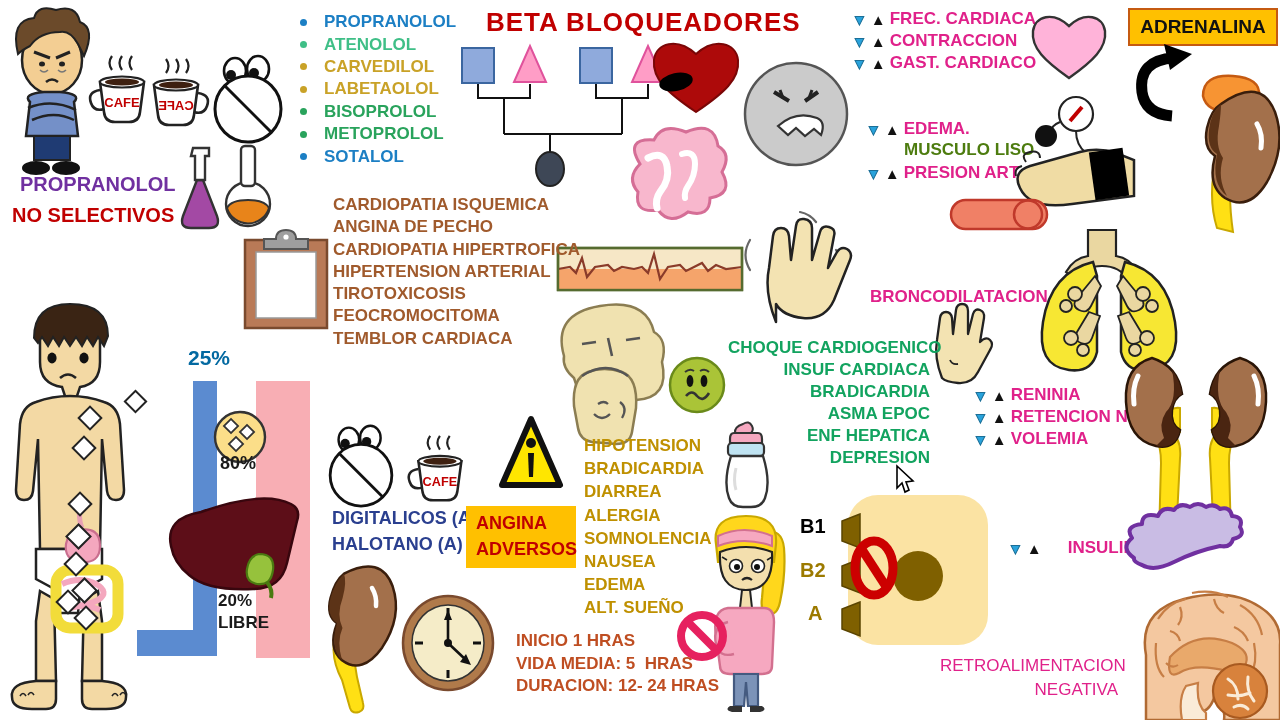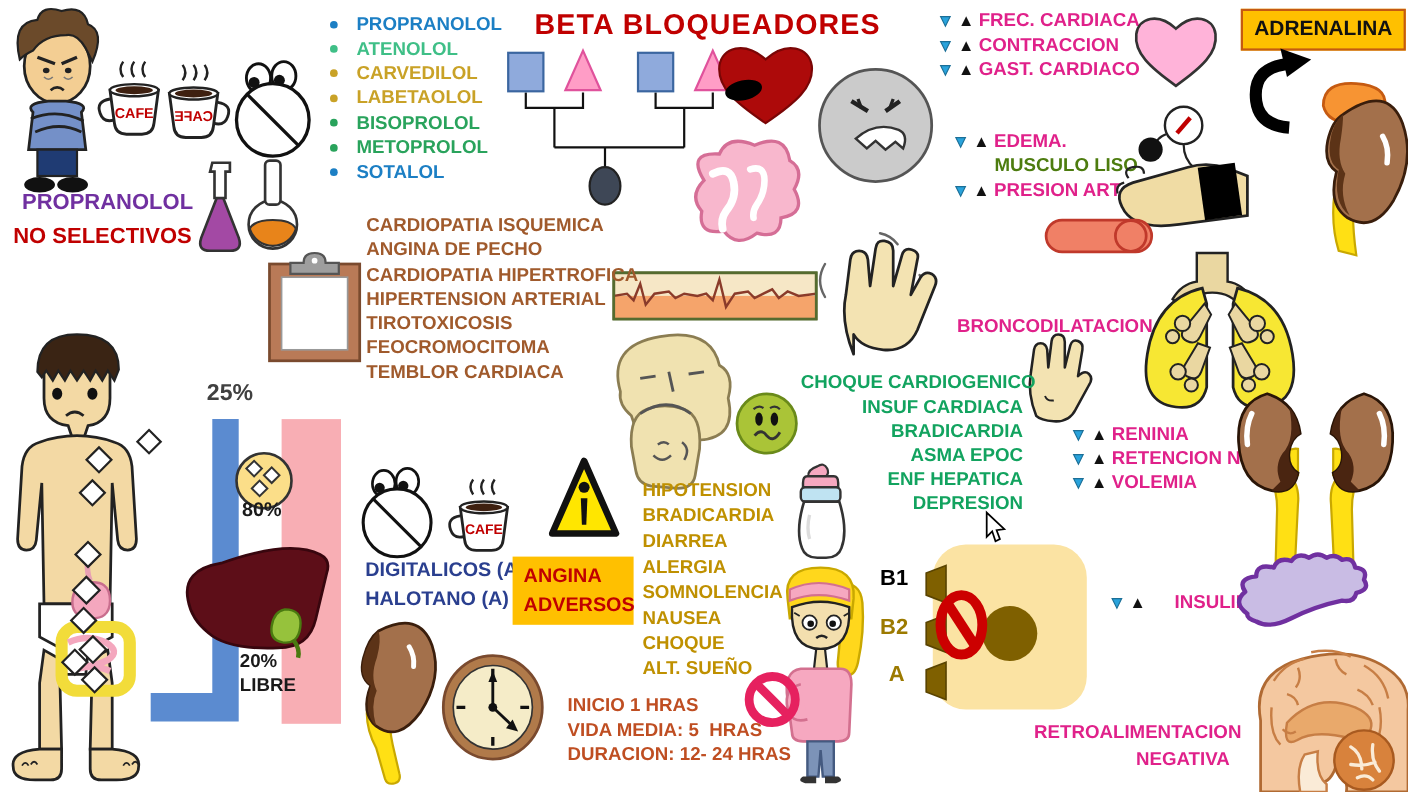--- a/index.html
+++ b/index.html
@@ -269,21 +269,21 @@
     <path d="M20 42 q6 -7 11 0 q6 7 12 -3" stroke="#333" stroke-width="2.6" fill="none"></path>
   </svg>
 
   <svg style="left:241px;top:228px" width="90" height="104" viewBox="0 0 90 104">
     <rect x="4" y="12" width="82" height="88" fill="#B97A57" stroke="#7A4A2E" stroke-width="2.5"></rect>
     <rect x="15" y="24" width="60" height="66" fill="#fff" stroke="#999" stroke-width="1.5"></rect>
     <path d="M45 2 q10 0 10 9 h12 v10 H23 V11 h12 q0 -9 10 -9 Z" fill="#9E9E9E" stroke="#555" stroke-width="2"></path>
     <circle cx="45" cy="9" r="2.6" fill="#fff"></circle>
   </svg>
 
-  <div class="txt" style="left: 188px; top: 345px; font-size: 21px; color: #404040; text-align: right;">25%</div>
+  <div class="txt" style="left: 188px; top: 345px; font-size: 21px; color: #0369a1; text-align: right;">25%</div>
 
   <div class="abs list" style="left: 333px; top: 195px; font-size: 17px; font-weight: bold; color: rgb(160, 90, 44);">
     <div style="height:22.3px">CARDIOPATIA ISQUEMICA</div>
     <div style="height:22.3px">ANGINA DE PECHO</div>
     <div style="height:22.3px">CARDIOPATIA HIPERTROFICA</div>
     <div style="height:22.3px">HIPERTENSION ARTERIAL</div>
     <div style="height:22.3px">TIROTOXICOSIS</div>
     <div style="height:22.3px">FEOCROMOCITOMA</div>
     <div style="height:22.3px">TEMBLOR CARDIACA</div>
   </div>
@@ -384,21 +384,21 @@
     <div style="font-size: 18px; font-weight: bold; line-height: 1.45; color: rgb(192, 0, 0);">ADVERSOS</div>
   </div>
 
   <div class="abs list" style="left: 584px; top: 436px; font-size: 17px; font-weight: bold; color: rgb(191, 144, 0);">
     <div style="height:23.2px">HIPOTENSION</div>
     <div style="height:23.2px">BRADICARDIA</div>
     <div style="height:23.2px">DIARREA</div>
     <div style="height:23.2px">ALERGIA</div>
     <div style="height:23.2px">SOMNOLENCIA</div>
     <div style="height:23.2px">NAUSEA</div>
-    <div style="height:23.2px">CHOQUE</div>
+    <div style="height:23.2px">EDEMA</div>
     <div style="height:23.2px">ALT. SUEÑO</div>
   </div>
 
   <svg style="left:718px;top:420px" width="58" height="92" viewBox="0 0 58 92">
     <path d="M25 4 q6 -4 9 2 q2 4 -1 7 l-16 0 q-1 -6 8 -9 Z" fill="#F6A8C0" stroke="#333" stroke-width="2"></path>
     <path d="M16 13 h24 q4 0 4 6 v4 h-32 v-4 q0 -6 4 -6 Z" fill="#F6A8C0" stroke="#333" stroke-width="2.2"></path>
     <rect x="10" y="23" width="36" height="13" rx="4" fill="#BFE3F2" stroke="#333" stroke-width="2.2"></rect>
     <path d="M13 36 q-8 26 -2 42 q3 9 14 9 h8 q11 0 14 -9 q6 -16 -2 -42 Z" fill="#fff" stroke="#333" stroke-width="2.4"></path>
     <path d="M18 48 q-3 12 0 22" stroke="#ddd" stroke-width="3" fill="none"></path>
   </svg>
@@ -508,18 +508,18 @@
   <svg style="left:1136px;top:583px" width="144" height="137" viewBox="0 0 144 137">
     <path d="M10 72 q-8 -44 38 -56 q46 -12 76 8 q22 14 20 38 v75 h-56 q2 -16 -10 -22 q-6 18 -24 14 v8 H10 Z" fill="#F4C8A0" stroke="#B06A33" stroke-width="2.5"></path>
     <path d="M22 36 q10 -16 28 -20 M56 10 q20 -4 36 4 M20 60 q-2 24 8 34 M104 22 q18 10 22 30 M118 60 q4 20 -4 34 M44 24 q4 10 -2 18 M78 16 q2 10 10 14 M98 44 q10 4 14 14 M34 48 q8 2 10 10" stroke="#C77E45" stroke-width="2.2" fill="none"></path>
     <path d="M34 74 q26 -28 62 -14 q18 8 14 20 q-3 11 -19 8 q-32 -8 -48 2 q-13 7 -9 -16 Z" fill="#E9A96B" stroke="#C77E45" stroke-width="2.2"></path>
     <path d="M30 80 q6 6 12 2" stroke="#C77E45" stroke-width="2" fill="none"></path>
     <path d="M62 100 q-2 22 8 30 v7 h-24 q-4 -22 4 -34 Z" fill="#FAEBD7" stroke="#C77E45" stroke-width="2.2"></path>
     <circle cx="104" cy="108" r="27" fill="#D8823C" stroke="#A85A20" stroke-width="2.2"></circle>
     <path d="M92 96 q10 6 10 20 M112 94 q-2 14 6 24 M92 112 q12 2 22 -2 M98 124 q8 -4 14 2" stroke="#FAEBD7" stroke-width="3" fill="none" stroke-linecap="round"></path>
   </svg>
 
-  <div class="abs" style="left: 940px; top: 654px; width: 178px; text-align: right; font-size: 17px; font-weight: bold; line-height: 1.4; color: rgb(224, 33, 138);">
+  <div class="abs" style="left: 940px; top: 654px; width: 178px; text-align: right; font-size: 17px; font-weight: normal; line-height: 1.4; color: rgb(224, 33, 138);">
     <div>RETROALIMENTACION</div>
     <div>NEGATIVA</div>
   </div>
 
 </div>
 
 </body></html>

